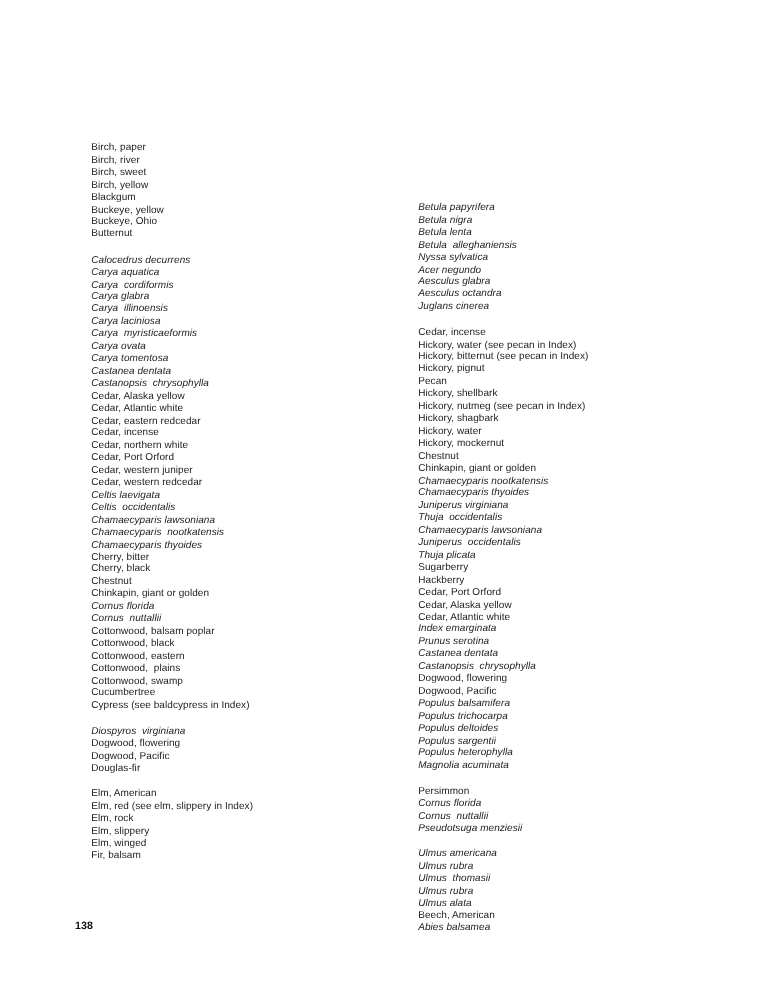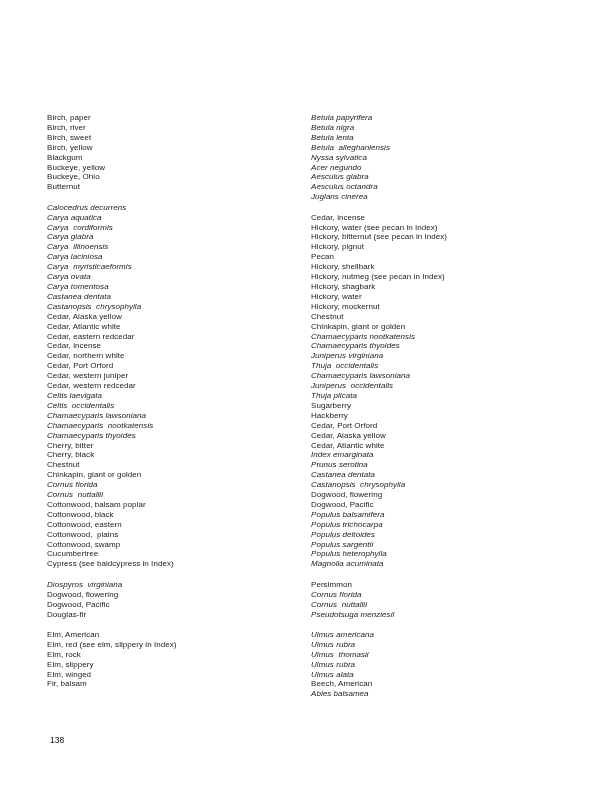--- a/index.html
+++ b/index.html
@@ -17,30 +17,30 @@
     font-size: 8px;
     line-height: 9.9px;
     letter-spacing: 0.05px;
   }
   .content {
     position: absolute;
     left: 0; top: 113px;
     display: flex;
     width: 612px;
   }
-  .col-left  { margin-left: 47px;  width: 264px; }
-  .col-right { width: 280px; }
+  .col-left  { margin-left: 73px;  width: 264px; }
+  .col-right { width: 280px; margin-top: 48px; }
   .block { margin-bottom: 10.5px; }
   .row { white-space: pre; }
   .row.it { font-style: italic; }
   .page-number {
     position: absolute;
-    left: 50px; top: 736px;
+    left: 60px; top: 736px;
     font-size: 8.5px;
-    font-weight: normal;
+    font-weight: bold;
     color: #111;
   }
 </style>
 </head>
 <body>
 
 <div class="page">
   <div class="content">
     <div class="col-left" id="col-left">
         <div class="block">

